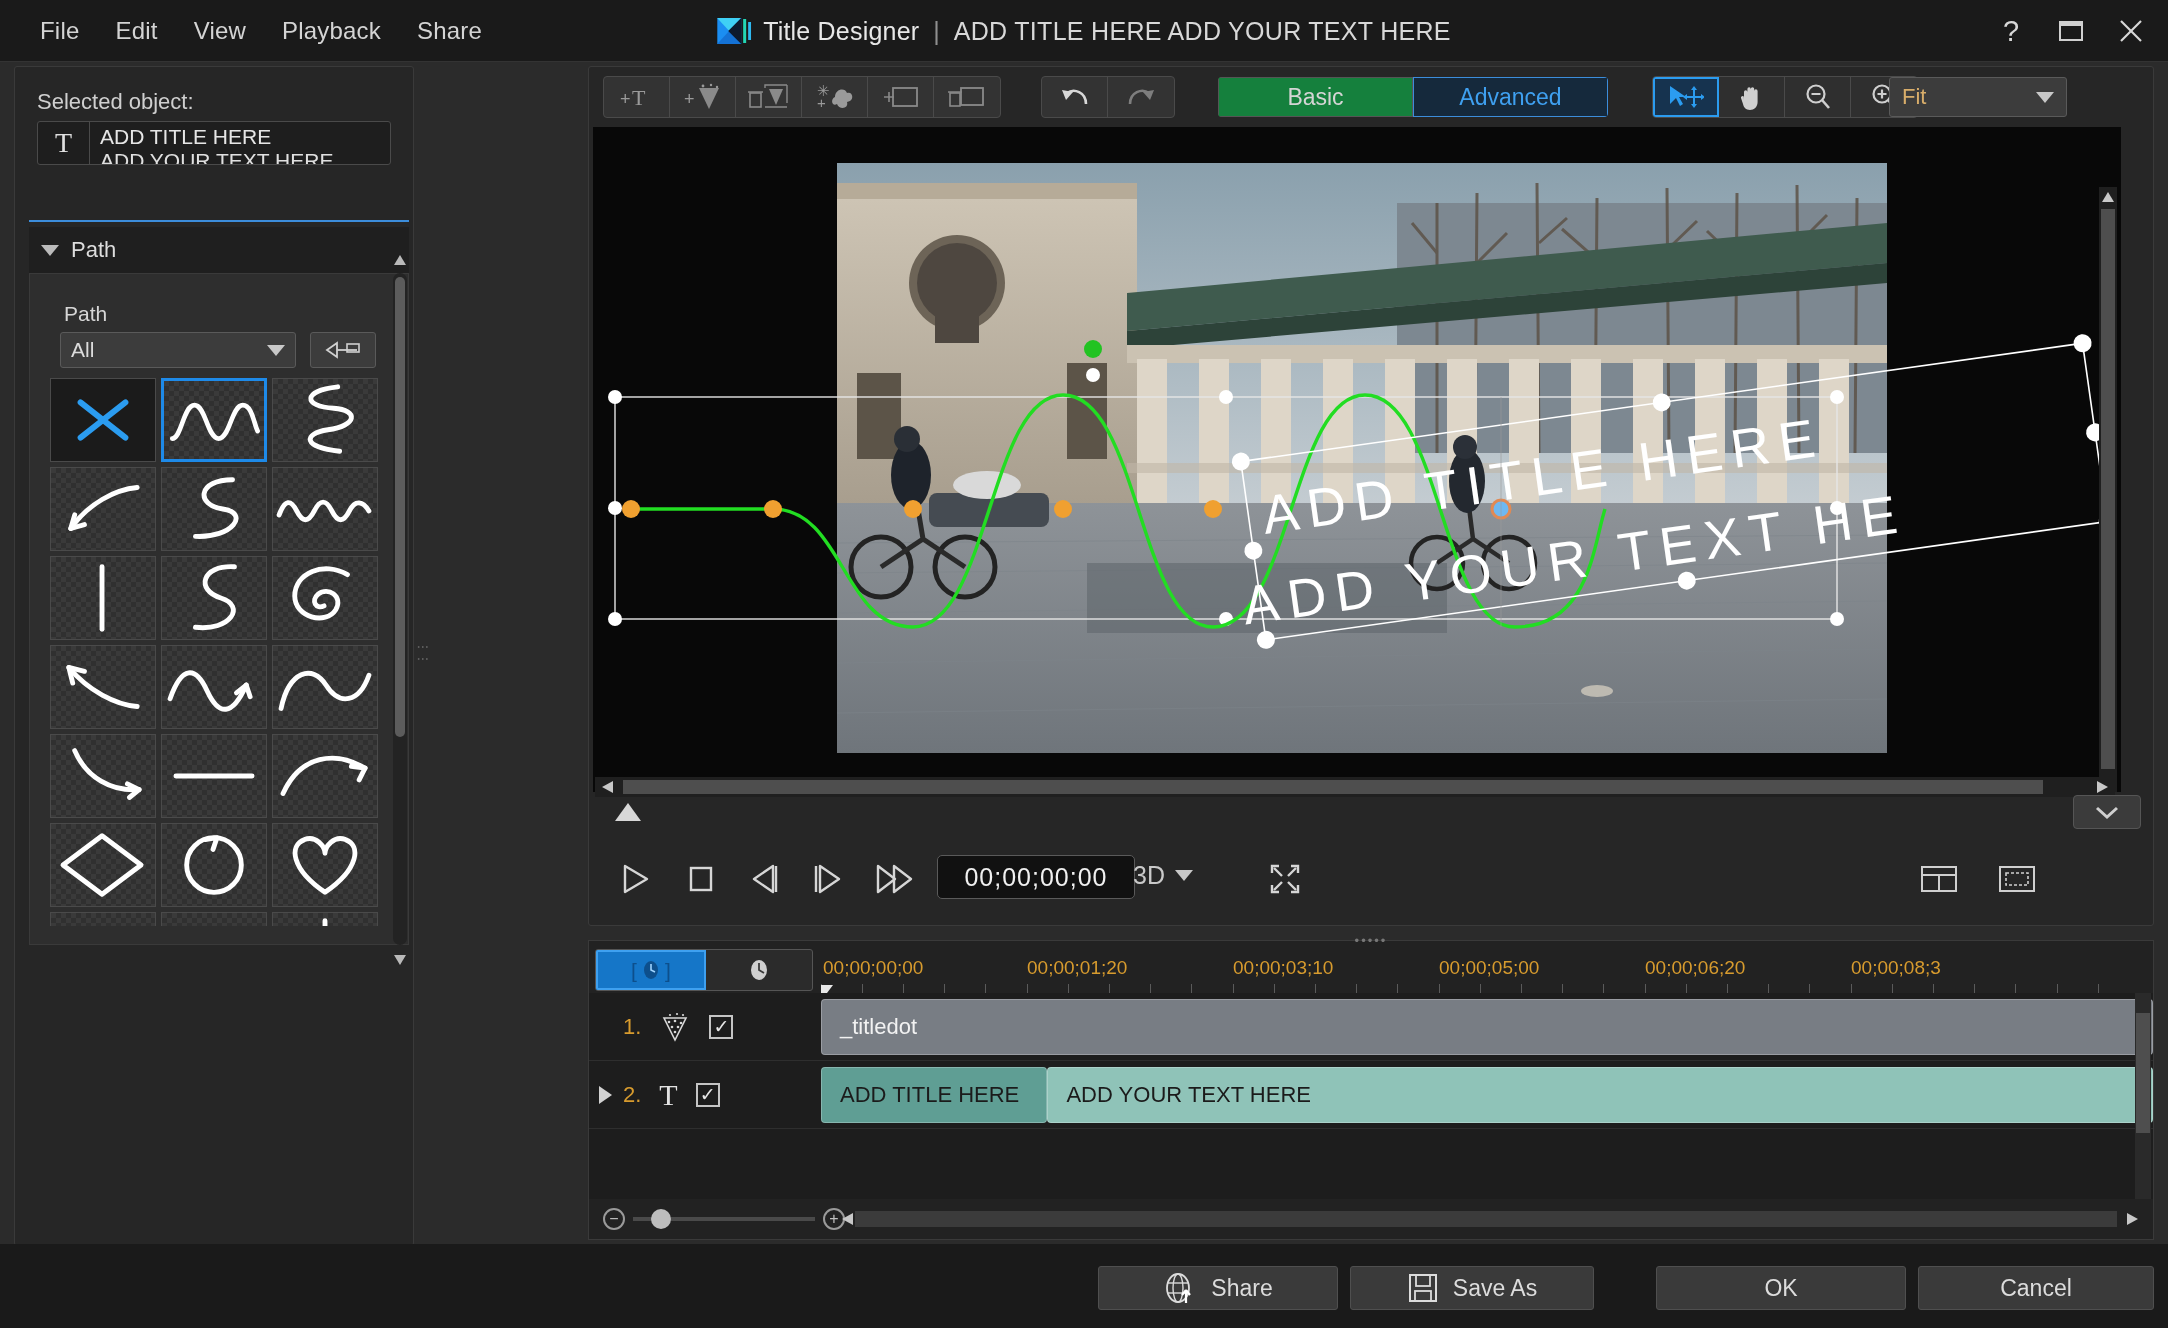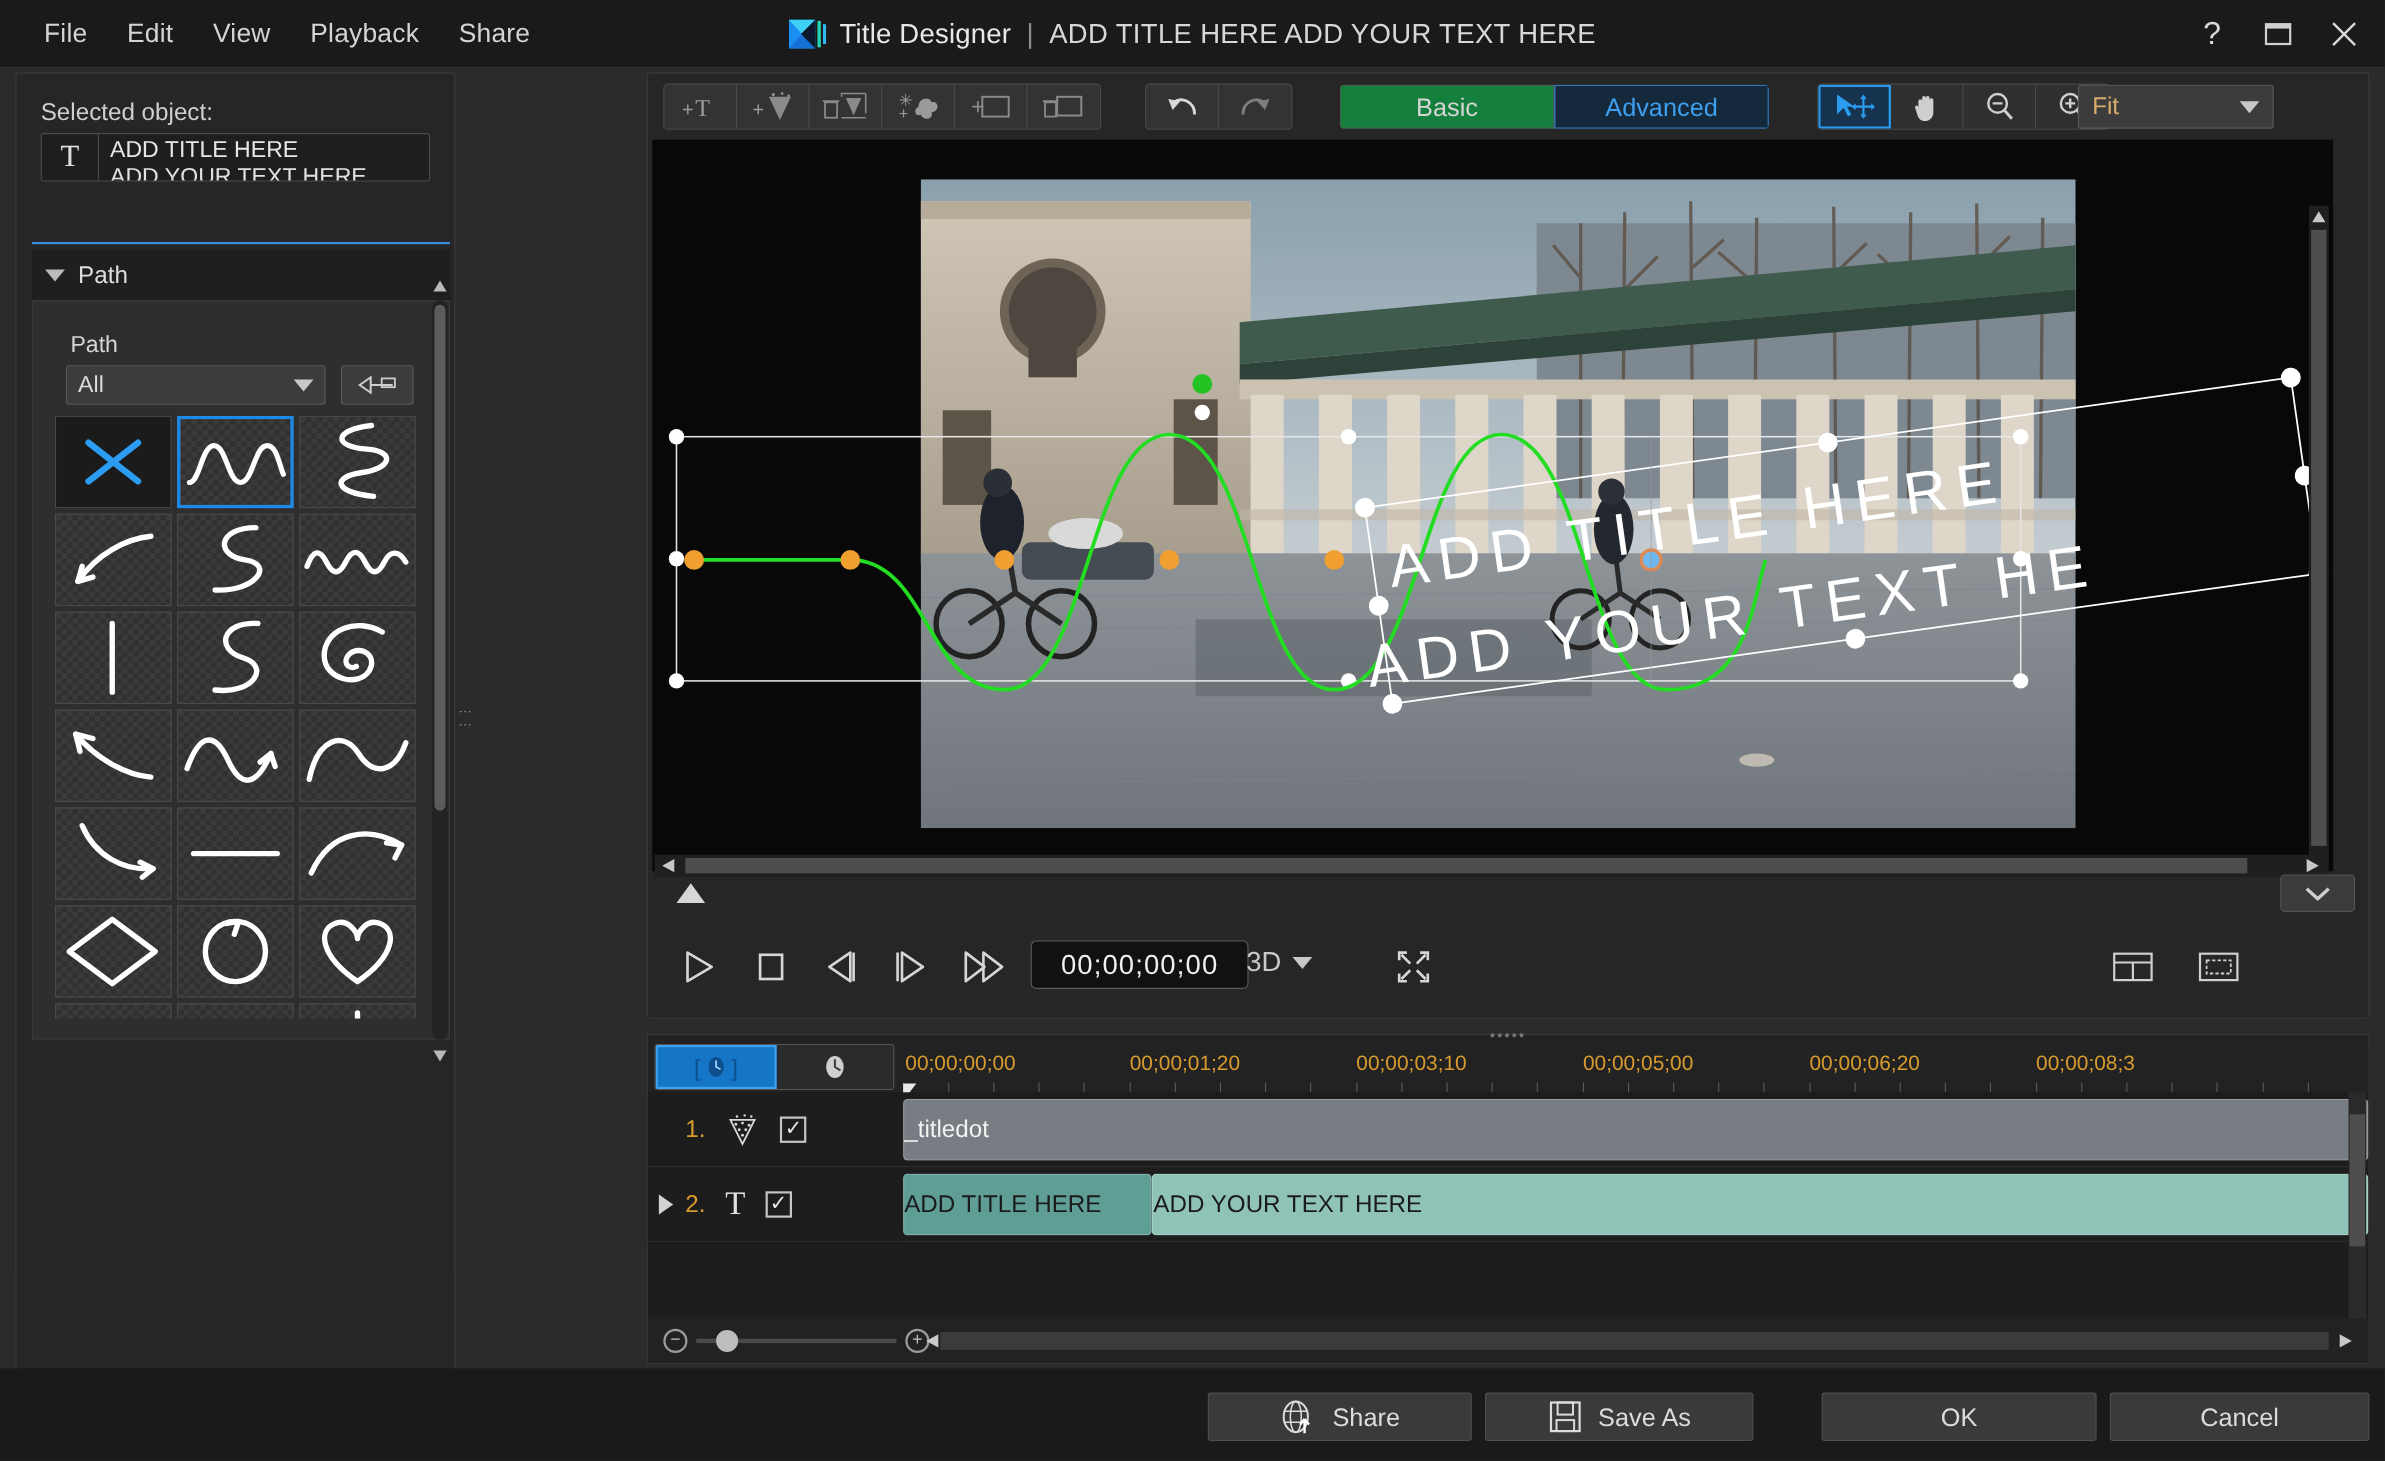--- a/index.html
+++ b/index.html
@@ -221,21 +221,21 @@
   .tracks { position:absolute; left: 0; top: 52px; width: 100%; bottom: 40px; background:#1d1d1d; }
   .track { position: relative; height: 68px; border-bottom: 1px solid #2e2e2e; display: flex; }
   .track-label { width: 232px; display:flex; align-items:center; gap: 18px; padding-left: 34px; background:#1d1d1d; }
   .tnum { color:#d79b2e; font-size: 22px; }
   .chk { width: 24px; height: 24px; border: 2px solid #c5c5c5; display:flex;align-items:center;justify-content:center; color:#e8e8e8; font-size:19px; line-height:1; }
   .expander { position:absolute; left: 10px; top: 50%; transform: translateY(-50%); width:0;height:0;
      border-top: 9px solid transparent; border-bottom: 9px solid transparent; border-left: 13px solid #d2d2d2; }
   .clips { position:relative; flex: 1; }
   .clip {
     position: absolute; top: 6px; height: 56px; border-radius: 4px;
-    display: flex; align-items: center; 
+    display: flex; align-items: center; padding-left: 18px;
     font-size: 22px; color: #1b1b1b; border: 1px solid rgba(255,255,255,.25);
   }
   .clip.grey { background: #787d84; color: #f2f2f2; }
   .clip.teal-dark { background: #5f9e94; }
   .clip.teal-light { background: #8fc3b8; }
 
   .tl-bottom { position:absolute; left:0; bottom:0; width:100%; height: 40px; background:#222; display:flex; align-items:center; }
   .zoom-slider { position:absolute; left: 14px; top: 8px; width: 242px; height: 24px; display:flex; align-items:center; gap: 8px; }
   .zs-track { flex:1; height: 4px; background:#4a4a4a; position:relative; }
   .zs-knob { position:absolute; left: 18px; top: -8px; width: 20px; height: 20px; border-radius:50%; background:#bdbdbd; }

